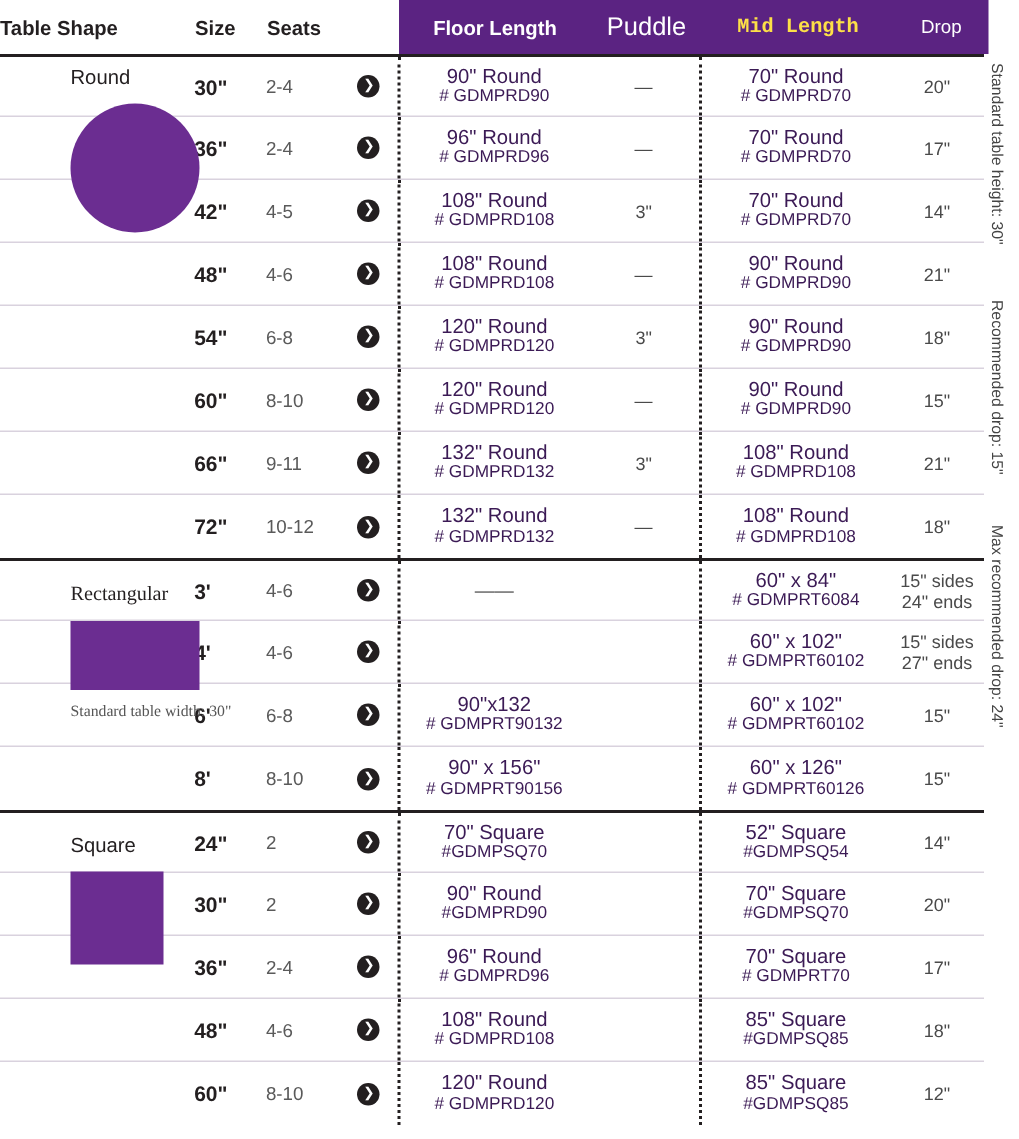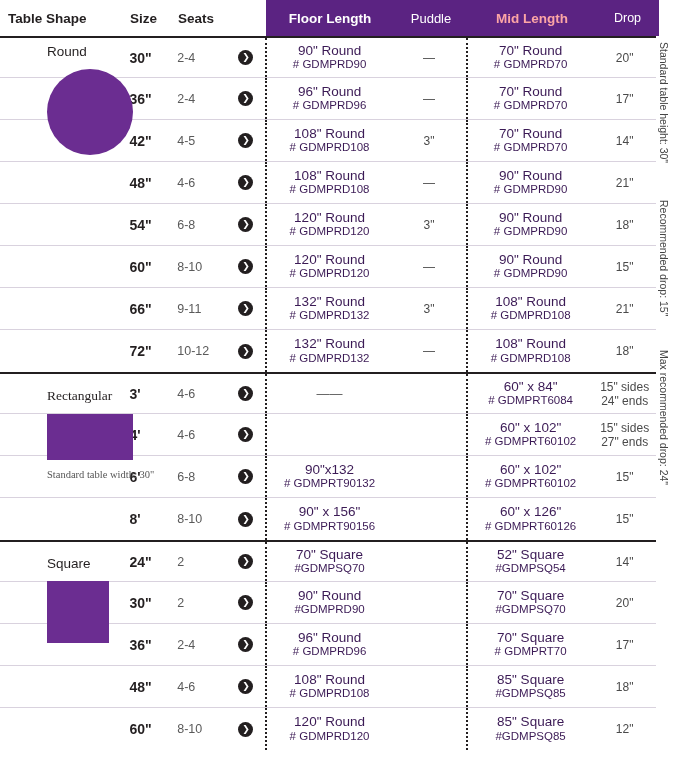--- a/index.html
+++ b/index.html
@@ -27,27 +27,27 @@
     align-items: stretch;
     height: 36px;
   }
   .h-cell {
     display: flex;
     align-items: center;
     font-size: 13.5px;
     font-weight: bold;
     box-sizing: border-box;
   }
-  .h-shape   { width: 124px; padding-left: 8px; color: #231f20; }
+  .h-shape   { width: 124px; color: #231f20; }
   .h-size    { width: 48px;  padding-left: 6px; color: #231f20; }
   .h-seats   { width: 56px;  padding-left: 6px; color: #231f20; }
   .h-gap     { width: 38px; }
   .h-floor   { width: 128px; background: #5b2382; color: #ffffff; justify-content: center; }
-  .h-puddle  { width: 74px;  background: #5b2382; color: #ffffff; justify-content: center; font-weight: normal; font-size: 13px;}
-  .h-mid     { width: 128px; background: #5b2382; color: #fca5a5; justify-content: center; }
+  .h-puddle  { width: 74px;  background: #5b2382; color: #ffffff; justify-content: center; font-weight: normal; font-size: 17px;}
+  .h-mid     { width: 128px; background: #5b2382; color: #fde047; justify-content: center; font-family: Liberation Mono, monospace; }
   .h-drop    { width: 63px;  background: #5b2382; color: #ffffff; justify-content: center; font-weight: normal; font-size: 12.5px;}
 
   
   .rows { width: 656px; }
   .row {
     display: flex;
     align-items: stretch;
     height: 42px;
     border-bottom: 1px solid #d9d2de;
     box-sizing: border-box;

